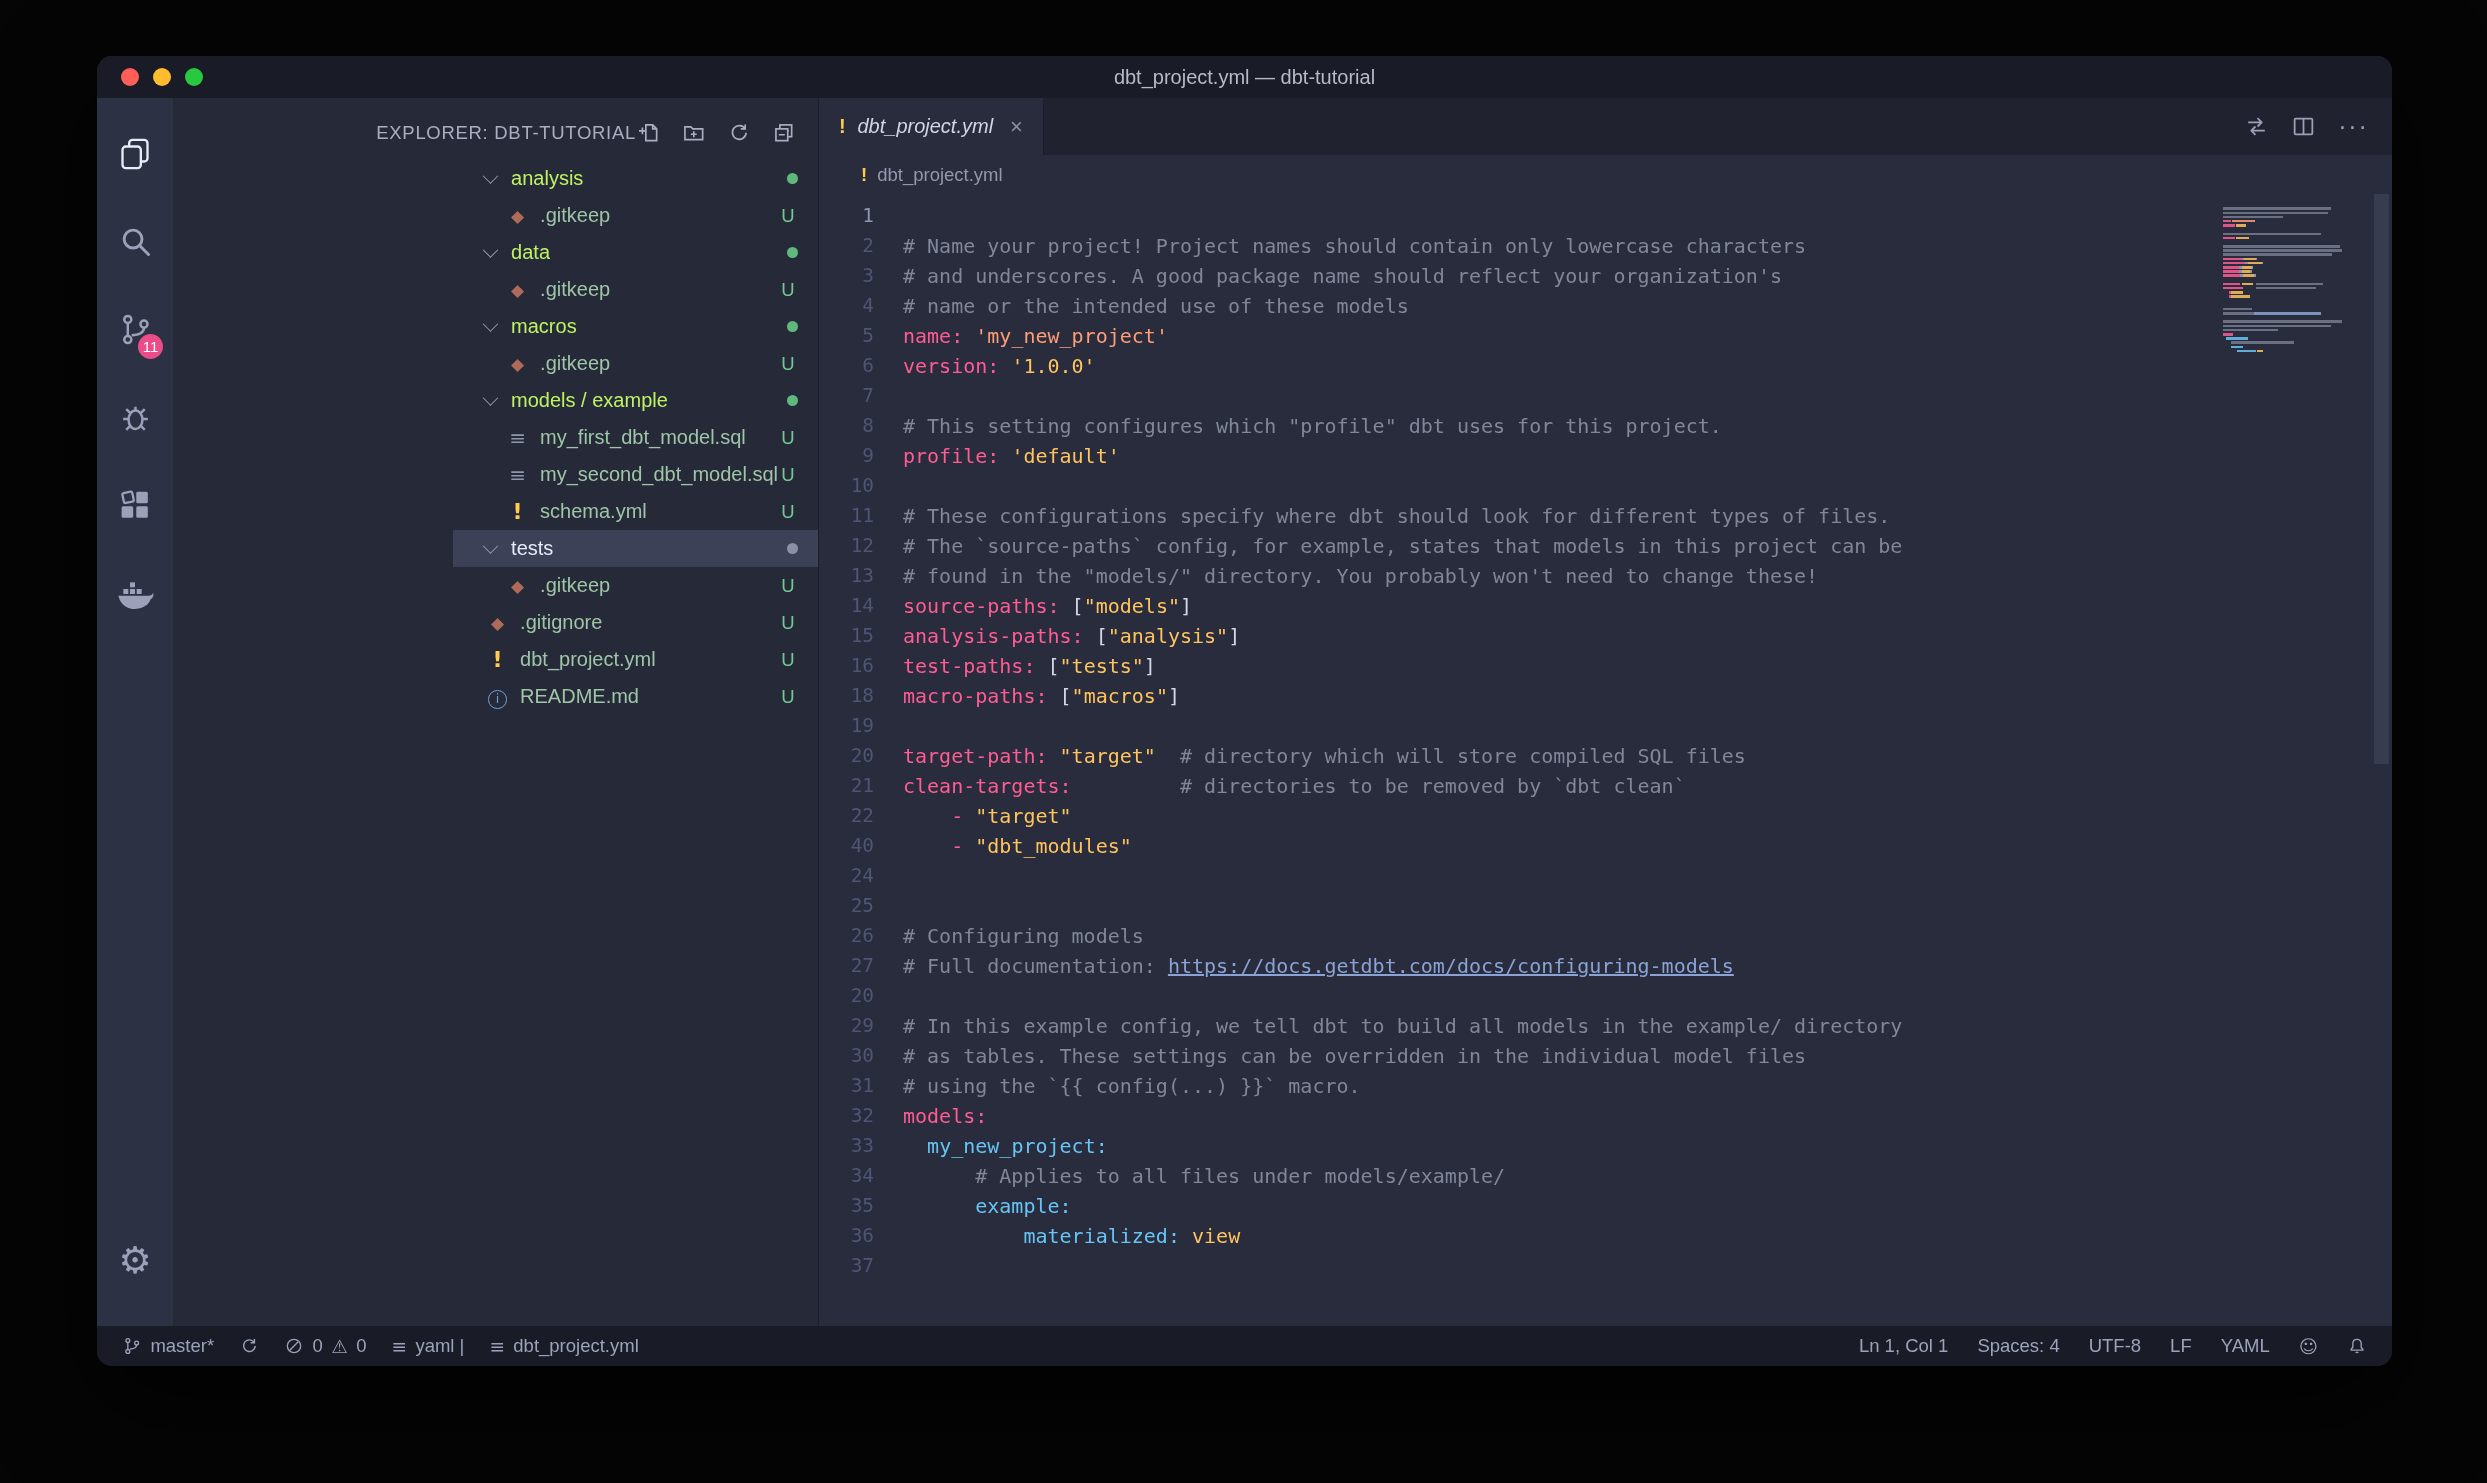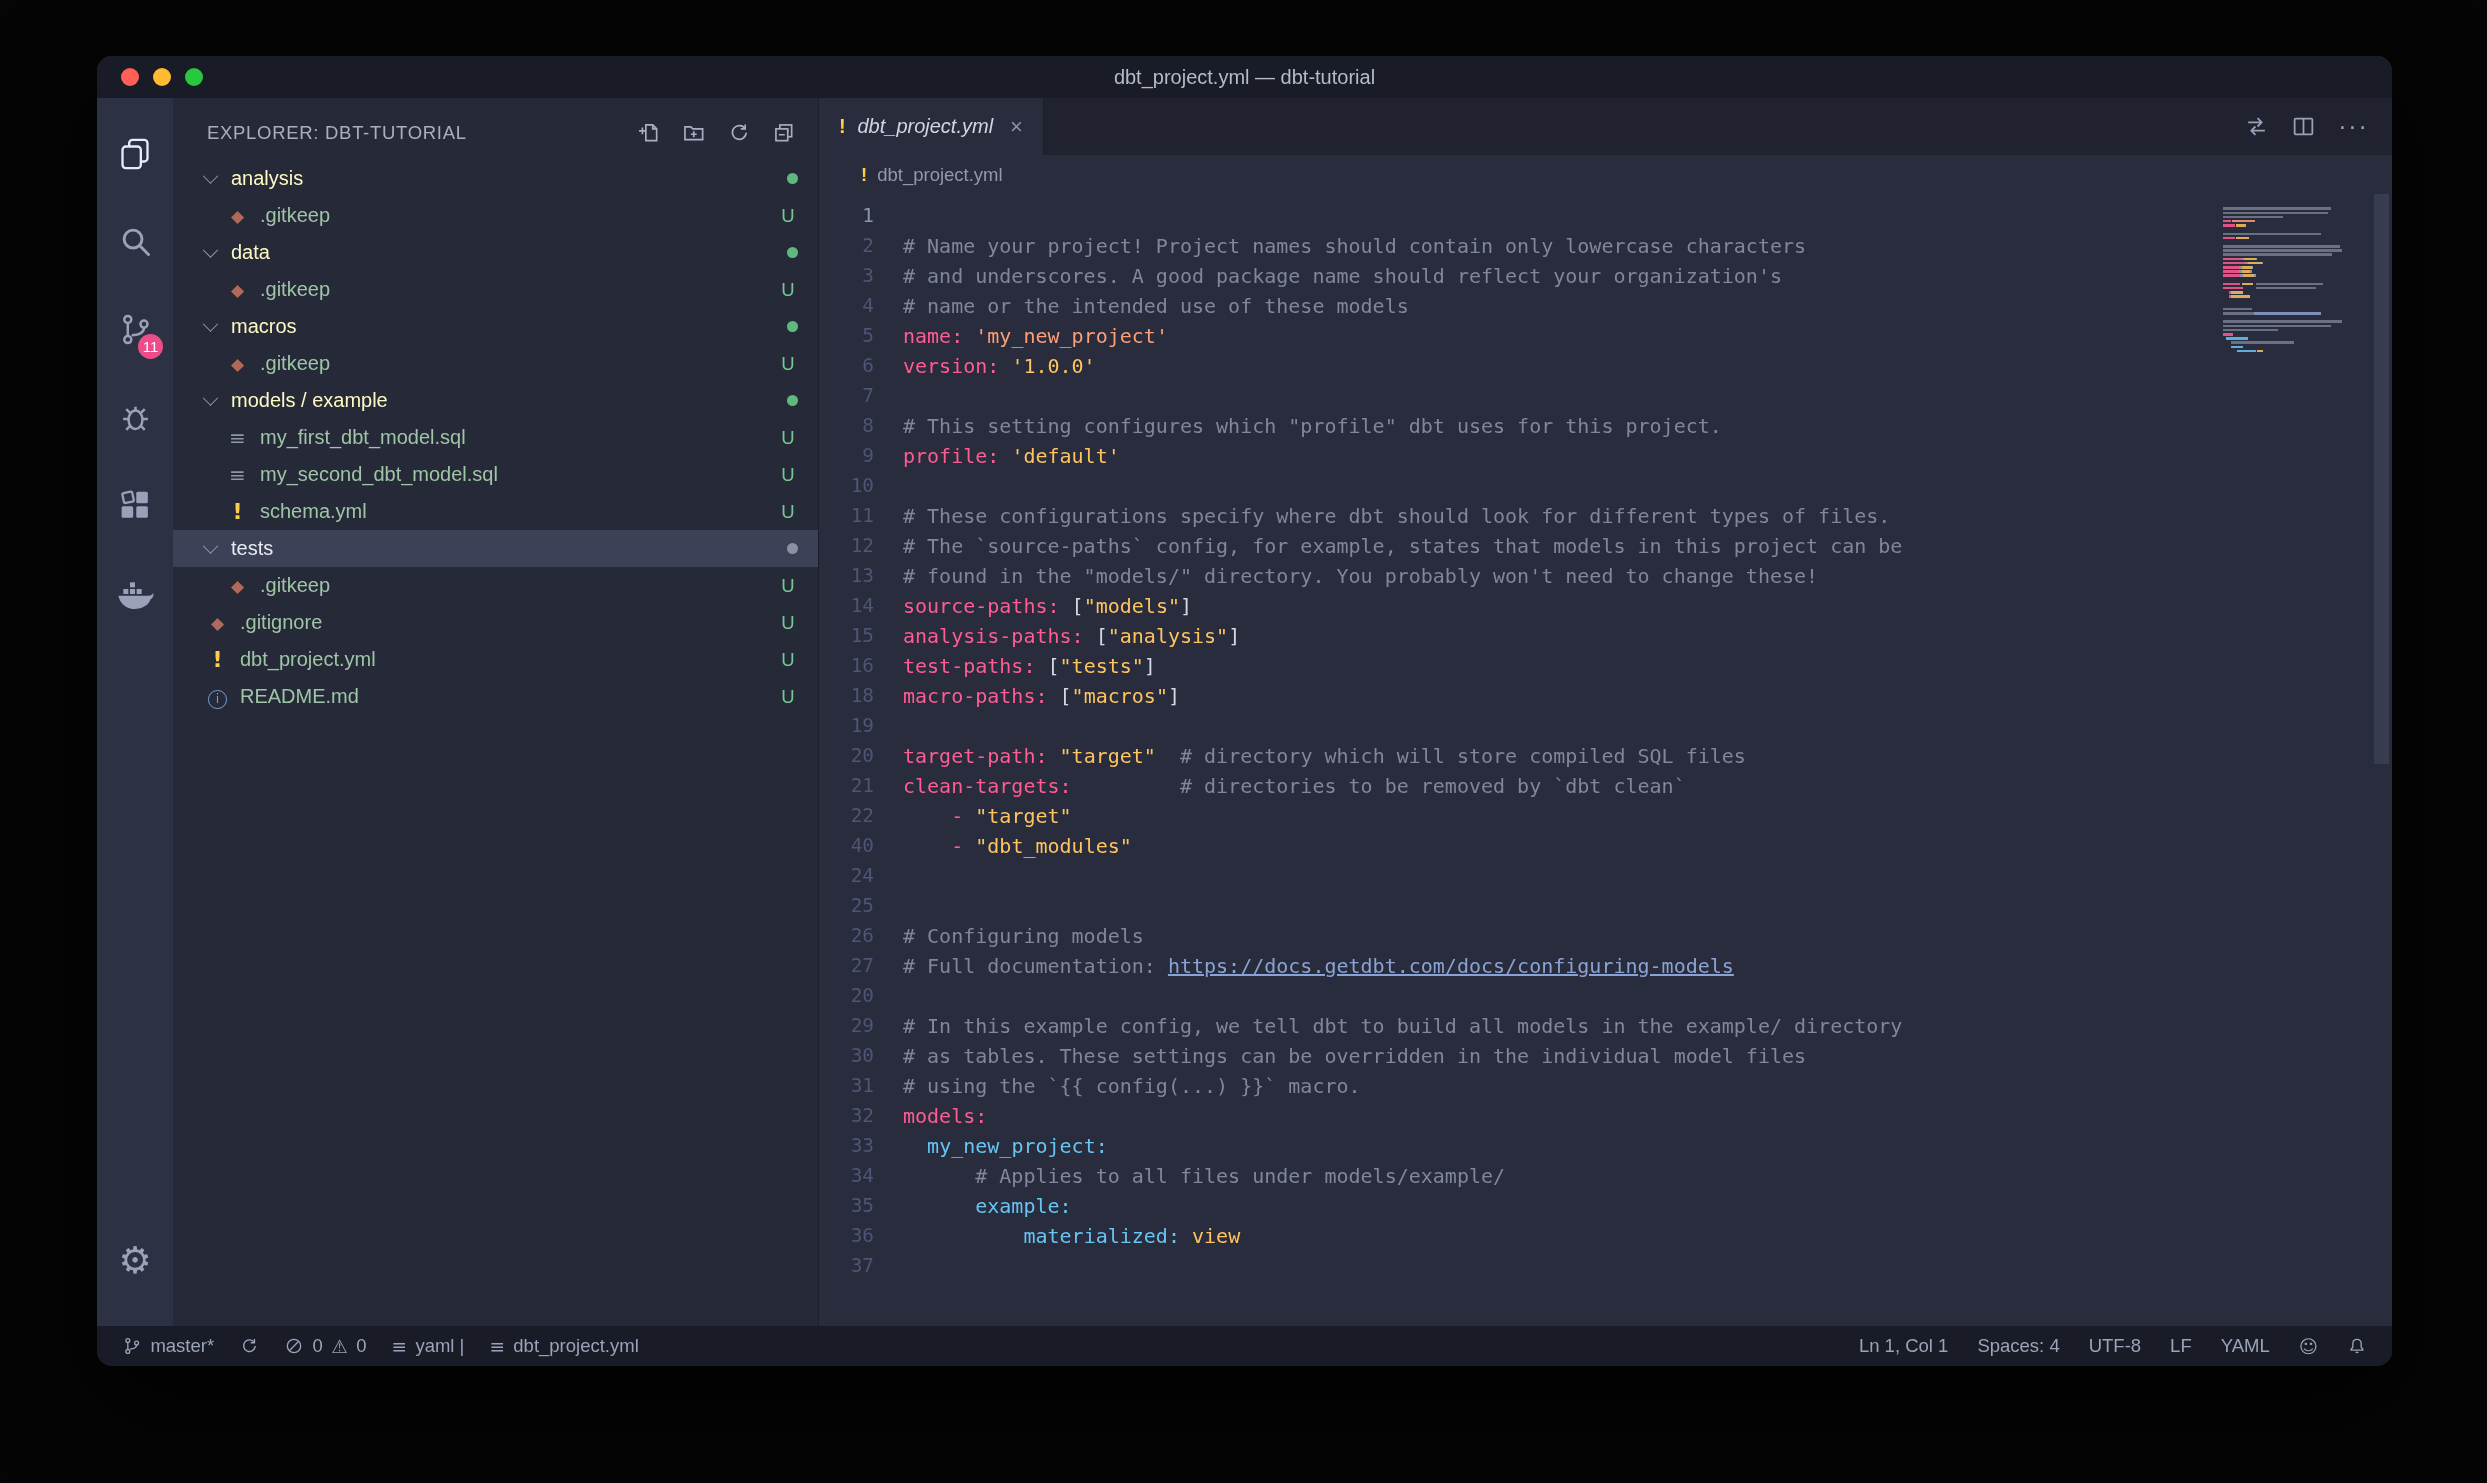--- a/index.html
+++ b/index.html
@@ -22,41 +22,41 @@
                  align-items:center; padding-top:11.8px; flex:0 0 auto; }
   .ab-item { width:76px; height:88px; display:flex; align-items:center; justify-content:center;
              position:relative; cursor:pointer; }
   .ab-badge { position:absolute; bottom:15px; right:10px; background:#ec4c89; color:#fff;
               min-width:25px; height:25px; border-radius:13.5px; font-size:15px;
               display:flex; align-items:center; justify-content:center; padding:0 4.2px; }
   .ab-bottom { margin-top:auto; margin-bottom:22px; }
   .gear { font-size:37px; color:#9aa1b8; font-family:"DejaVu Sans", sans-serif; }
   
   .sidebar { width:646px; background:#262a38; border-right:0.8px solid #1c1e29;
-             display:flex; flex-direction:column; flex:0 0 auto; }
+             display:flex; flex-direction:column; flex:0 0 auto;align-items:flex-end; }
   .sb-header { padding:22px 22px 11.8px 34px; display:flex; align-items:center;
                justify-content:space-between; }
   .sb-header-title { color:#a9aec2; font-size:18.5px; letter-spacing:0.7px; }
   .sb-header-icons { display:flex; gap:20px; }
   .hicon { width:25px; height:25px; display:inline-flex; align-items:center; justify-content:center; cursor:pointer; }
   .tree { flex:1; overflow:hidden; padding-top:3.4px; }
   .row { height:37px; display:flex; align-items:center; padding-right:20px; cursor:pointer; }
   .row.selected { background:#3c4158; }
   .indent.d0{width:32px}.indent.d1{width:52px}
   .chev { width:11px; height:11px; border-left:1.7px solid #9aa0b5; border-bottom:1.7px solid #9aa0b5;
           transform:rotate(-45deg) translate(1.7px,-1.7px); margin-right:15px; flex:0 0 auto; }
   .ficon { width:25px; margin-right:10px; text-align:center; font-size:20px; flex:0 0 auto;
            font-family:"DejaVu Sans", sans-serif; }
   .ficon.git { color:#b06a5a; font-size:17px; }
   .ficon.sql { color:#8f97ab; }
   .ficon.warn { color:#ffcc4d; font-weight:bold; font-size:22px; }
   .ficon.info { color:#6f9fdc; }
   .ficon.info i { display:inline-block; width:18.5px; height:18.5px; border:1.7px solid #6f9fdc;
                   border-radius:50%; font-size:12.6px; line-height:16px; font-style:normal; }
-  .lbl { color:#fef9c3; font-size:20px; white-space:nowrap; overflow:hidden; }
+  .lbl { color:#bef264; font-size:20px; white-space:nowrap; overflow:hidden; }
   .lbl.untracked { color:#9fc5a7; }
   .row.selected .lbl { color:#e8ebf4; }
   .rowright { margin-left:auto; display:flex; align-items:center; gap:8.4px; }
   .dot { width:11px; height:11px; border-radius:50%; }
   .dot.green{background:#5fb97c}.dot.gray{background:#8b91a5}
   .ustat { color:#73c991; font-size:18.5px; width:20px; text-align:center; }
   
   .editor { flex:1; display:flex; flex-direction:column; background:#282c3c; min-width:0; }
   .tabbar { height:57px; background:#20232f; display:flex; align-items:stretch; flex:0 0 auto; }
   .tab { background:#282c3c; display:flex; align-items:center; gap:11.8px; padding:0 20px;

